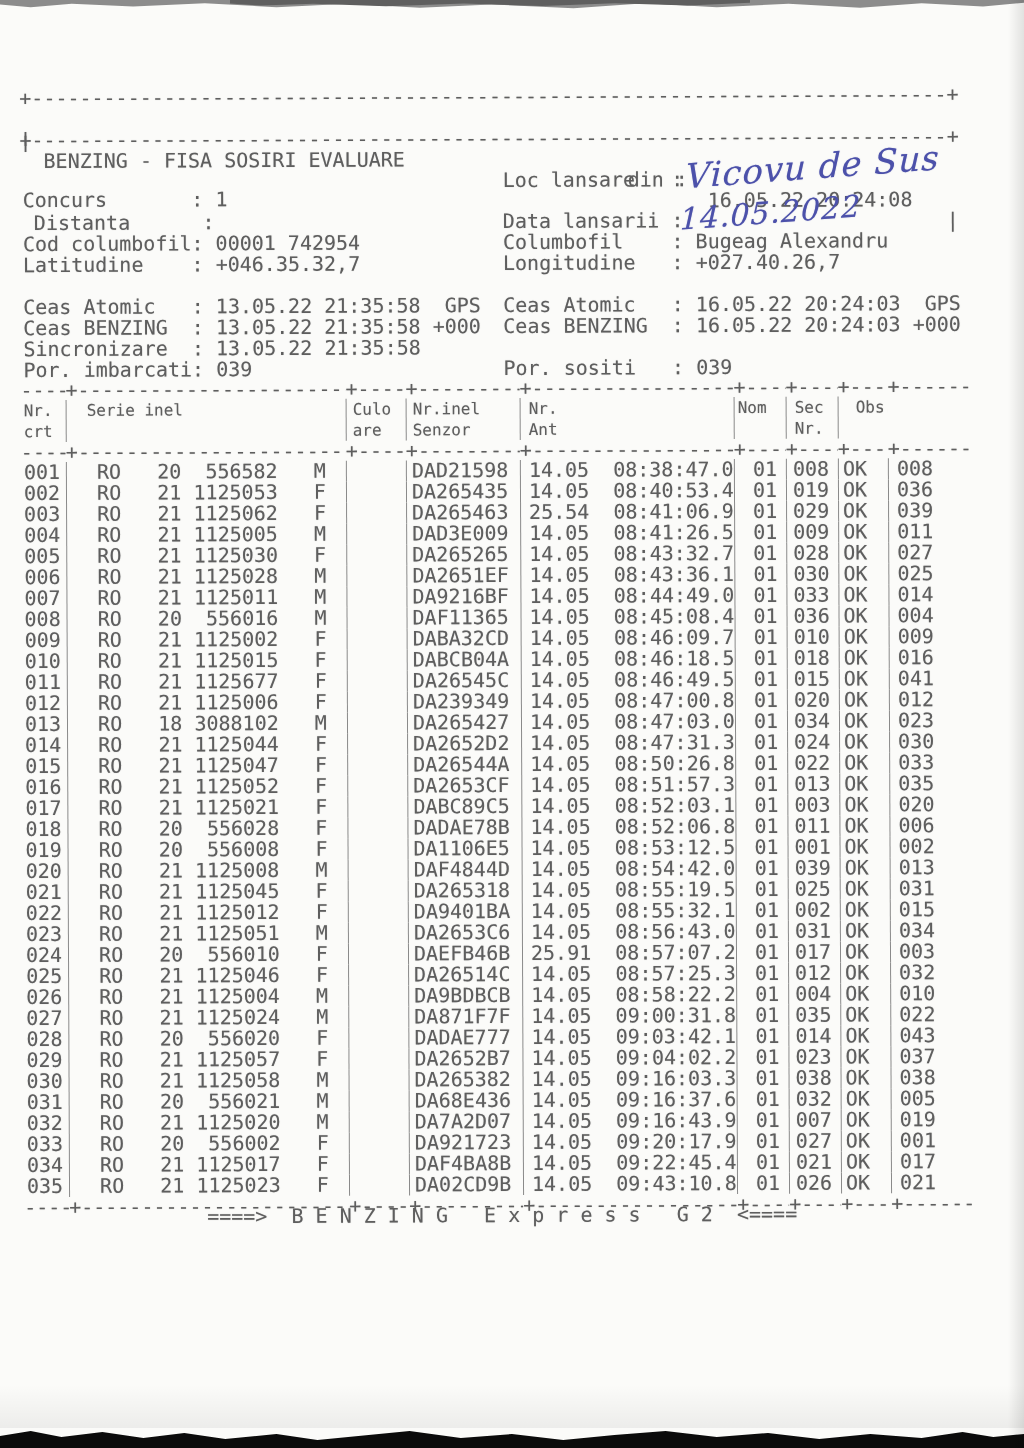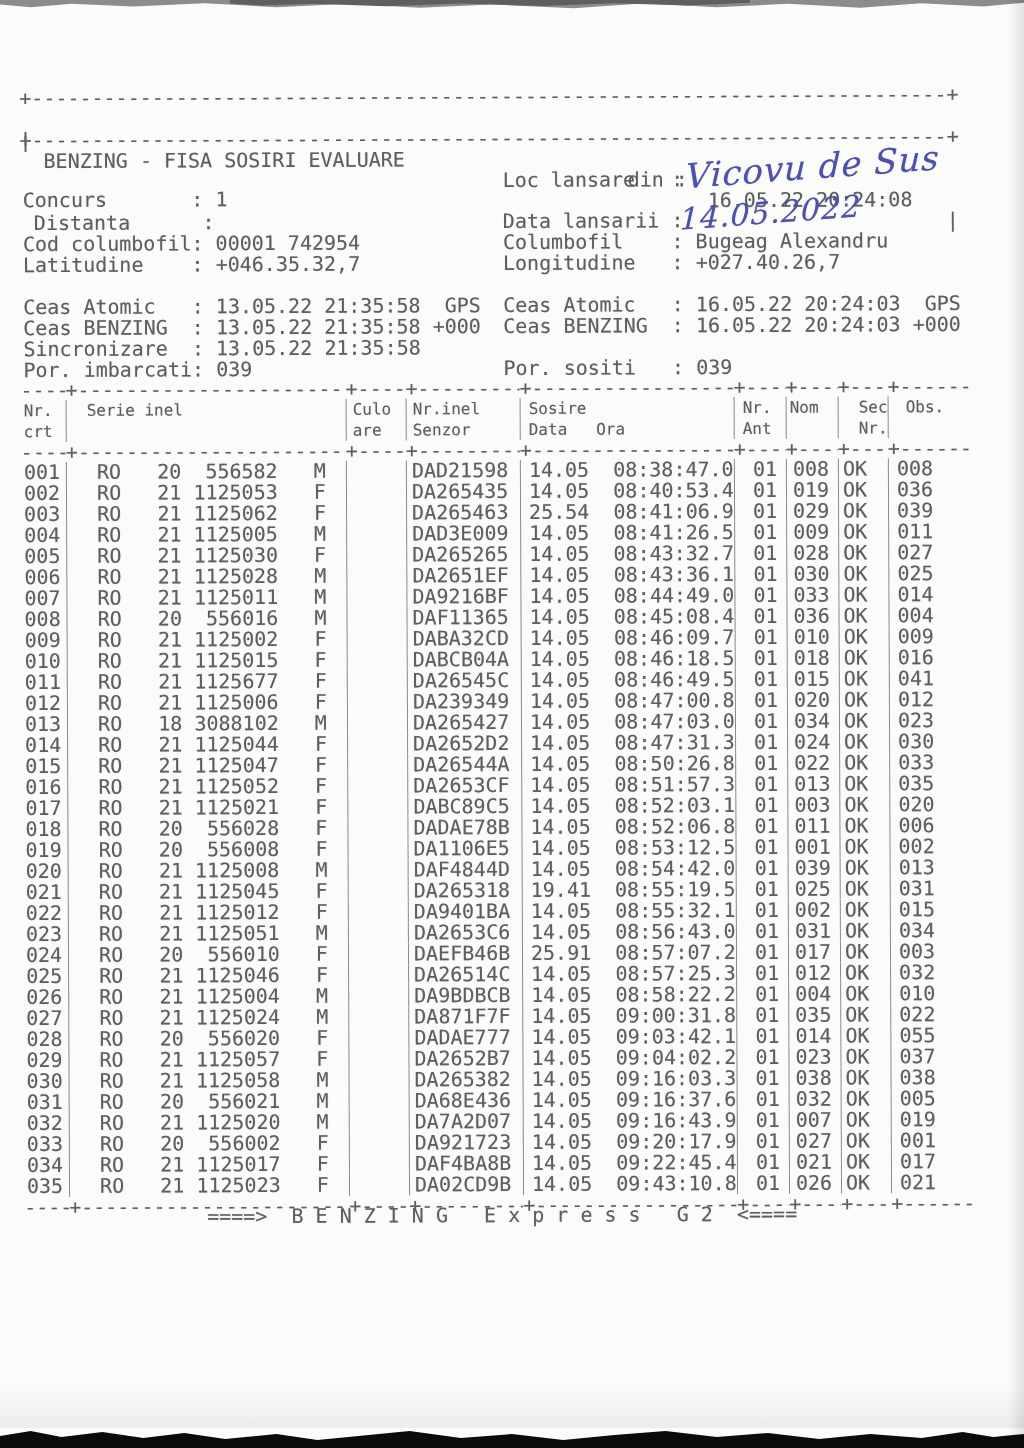--- a/index.html
+++ b/index.html
@@ -26,21 +26,21 @@
   .sep-row{height:20px;line-height:20px;font-size:20px;}
   .cell{overflow:hidden;white-space:pre;}
   .bl{border-left:1px solid #8a8a8a;}
   .hl{height:21px;line-height:21px;white-space:pre;overflow:hidden;}
   
   .p-nr{padding-left:3px}.p-serie{padding-left:6px}.p-senzor{padding-left:5px}
   .p-sosire{padding-left:8px}.p-ant{padding-left:18px}.p-nom{padding-left:6px}
   .p-sec{padding-left:4px}.p-obs{padding-left:8px}
   .h-nr{padding-left:3px}.h-serie{padding-left:20px}.h-culo{padding-left:6px}
   .h-senzor{padding-left:6px}.h-sosire{padding-left:8px}.h-ant{padding-left:8px}
-  .h-nom{padding-left:3px}.h-sec{padding-left:20px}.h-obs{padding-left:17px}
+  .h-nom{padding-left:3px}.h-sec{padding-left:8px}.h-obs{padding-left:17px}
   
   .hand{
     position:absolute;font-family:"DejaVu Serif", serif;font-style:italic;
     color:#4c51aa;transform:rotate(-4deg) skewX(-6deg);letter-spacing:1px;
     text-shadow:0 0 1px rgba(76,81,170,.5);
   }
   
   .top-strip{
     position:absolute;left:0;top:0;width:1024px;height:11px;background:#8c8c8c;
     clip-path:polygon(0 0,100% 0,100% 25%,96% 60%,90% 30%,84% 70%,77% 35%,70% 65%,63% 30%,56% 75%,48% 40%,41% 70%,34% 35%,27% 65%,20% 30%,13% 60%,7% 35%,3% 65%,0 40%);
@@ -109,21 +109,20 @@
         <div class="cell">+----------------------------------------</div>
         <div class="cell">+----------------------------------------</div>
         <div class="cell">+----------------------------------------</div>
         <div class="cell">+----------------------------------------</div>
       </div>
     <div class="grid thead">
       <div class="cell"><div class="hl h-nr">Nr.</div><div class="hl h-nr">crt</div></div>
       <div class="cell bl"><div class="hl h-serie">Serie inel</div><div class="hl h-serie"></div></div>
       <div class="cell bl"><div class="hl h-culo">Culo</div><div class="hl h-culo">are</div></div>
       <div class="cell bl"><div class="hl h-senzor">Nr.inel</div><div class="hl h-senzor">Senzor</div></div>
-      <div class="cell bl"><div class="hl h-sosire">Sosire</div><div class="hl h-sosire">Data   Ora</div></div>
       <div class="cell bl"><div class="hl h-ant">Nr.</div><div class="hl h-ant">Ant</div></div>
       <div class="cell bl"><div class="hl h-nom">Nom</div><div class="hl h-nom"></div></div>
       <div class="cell bl"><div class="hl h-sec">Sec</div><div class="hl h-sec">Nr.</div></div>
       <div class="cell bl"><div class="hl h-obs">Obs.</div><div class="hl h-obs"></div></div>
     </div>
     <div class="grid sep-row" id="sep2">
         <div class="cell">-----</div>
         <div class="cell">+----------------------------------------</div>
         <div class="cell">+----------------------------------------</div>
         <div class="cell">+----------------------------------------</div>
@@ -372,21 +371,21 @@
     <div class="cell bl p-nom">039</div>
     <div class="cell bl p-sec">OK</div>
     <div class="cell bl p-obs">013</div>
   </div>
 
   <div class="grid row">
     <div class="cell p-nr">021</div>
     <div class="cell bl p-serie">  RO   21 1125045   F</div>
     <div class="cell bl"></div>
     <div class="cell bl p-senzor">DA265318</div>
-    <div class="cell bl p-sosire">19.41  08:55:19.5</div>
+    <div class="cell bl p-sosire">14.05  08:55:19.5</div>
     <div class="cell bl p-ant">01</div>
     <div class="cell bl p-nom">025</div>
     <div class="cell bl p-sec">OK</div>
     <div class="cell bl p-obs">031</div>
   </div>
 
   <div class="grid row">
     <div class="cell p-nr">022</div>
     <div class="cell bl p-serie">  RO   21 1125012   F</div>
     <div class="cell bl"></div>
@@ -460,21 +459,21 @@
 
   <div class="grid row">
     <div class="cell p-nr">028</div>
     <div class="cell bl p-serie">  RO   20  556020   F</div>
     <div class="cell bl"></div>
     <div class="cell bl p-senzor">DADAE777</div>
     <div class="cell bl p-sosire">14.05  09:03:42.1</div>
     <div class="cell bl p-ant">01</div>
     <div class="cell bl p-nom">014</div>
     <div class="cell bl p-sec">OK</div>
-    <div class="cell bl p-obs">055</div>
+    <div class="cell bl p-obs">043</div>
   </div>
 
   <div class="grid row">
     <div class="cell p-nr">029</div>
     <div class="cell bl p-serie">  RO   21 1125057   F</div>
     <div class="cell bl"></div>
     <div class="cell bl p-senzor">DA2652B7</div>
     <div class="cell bl p-sosire">14.05  09:04:02.2</div>
     <div class="cell bl p-ant">01</div>
     <div class="cell bl p-nom">023</div>

